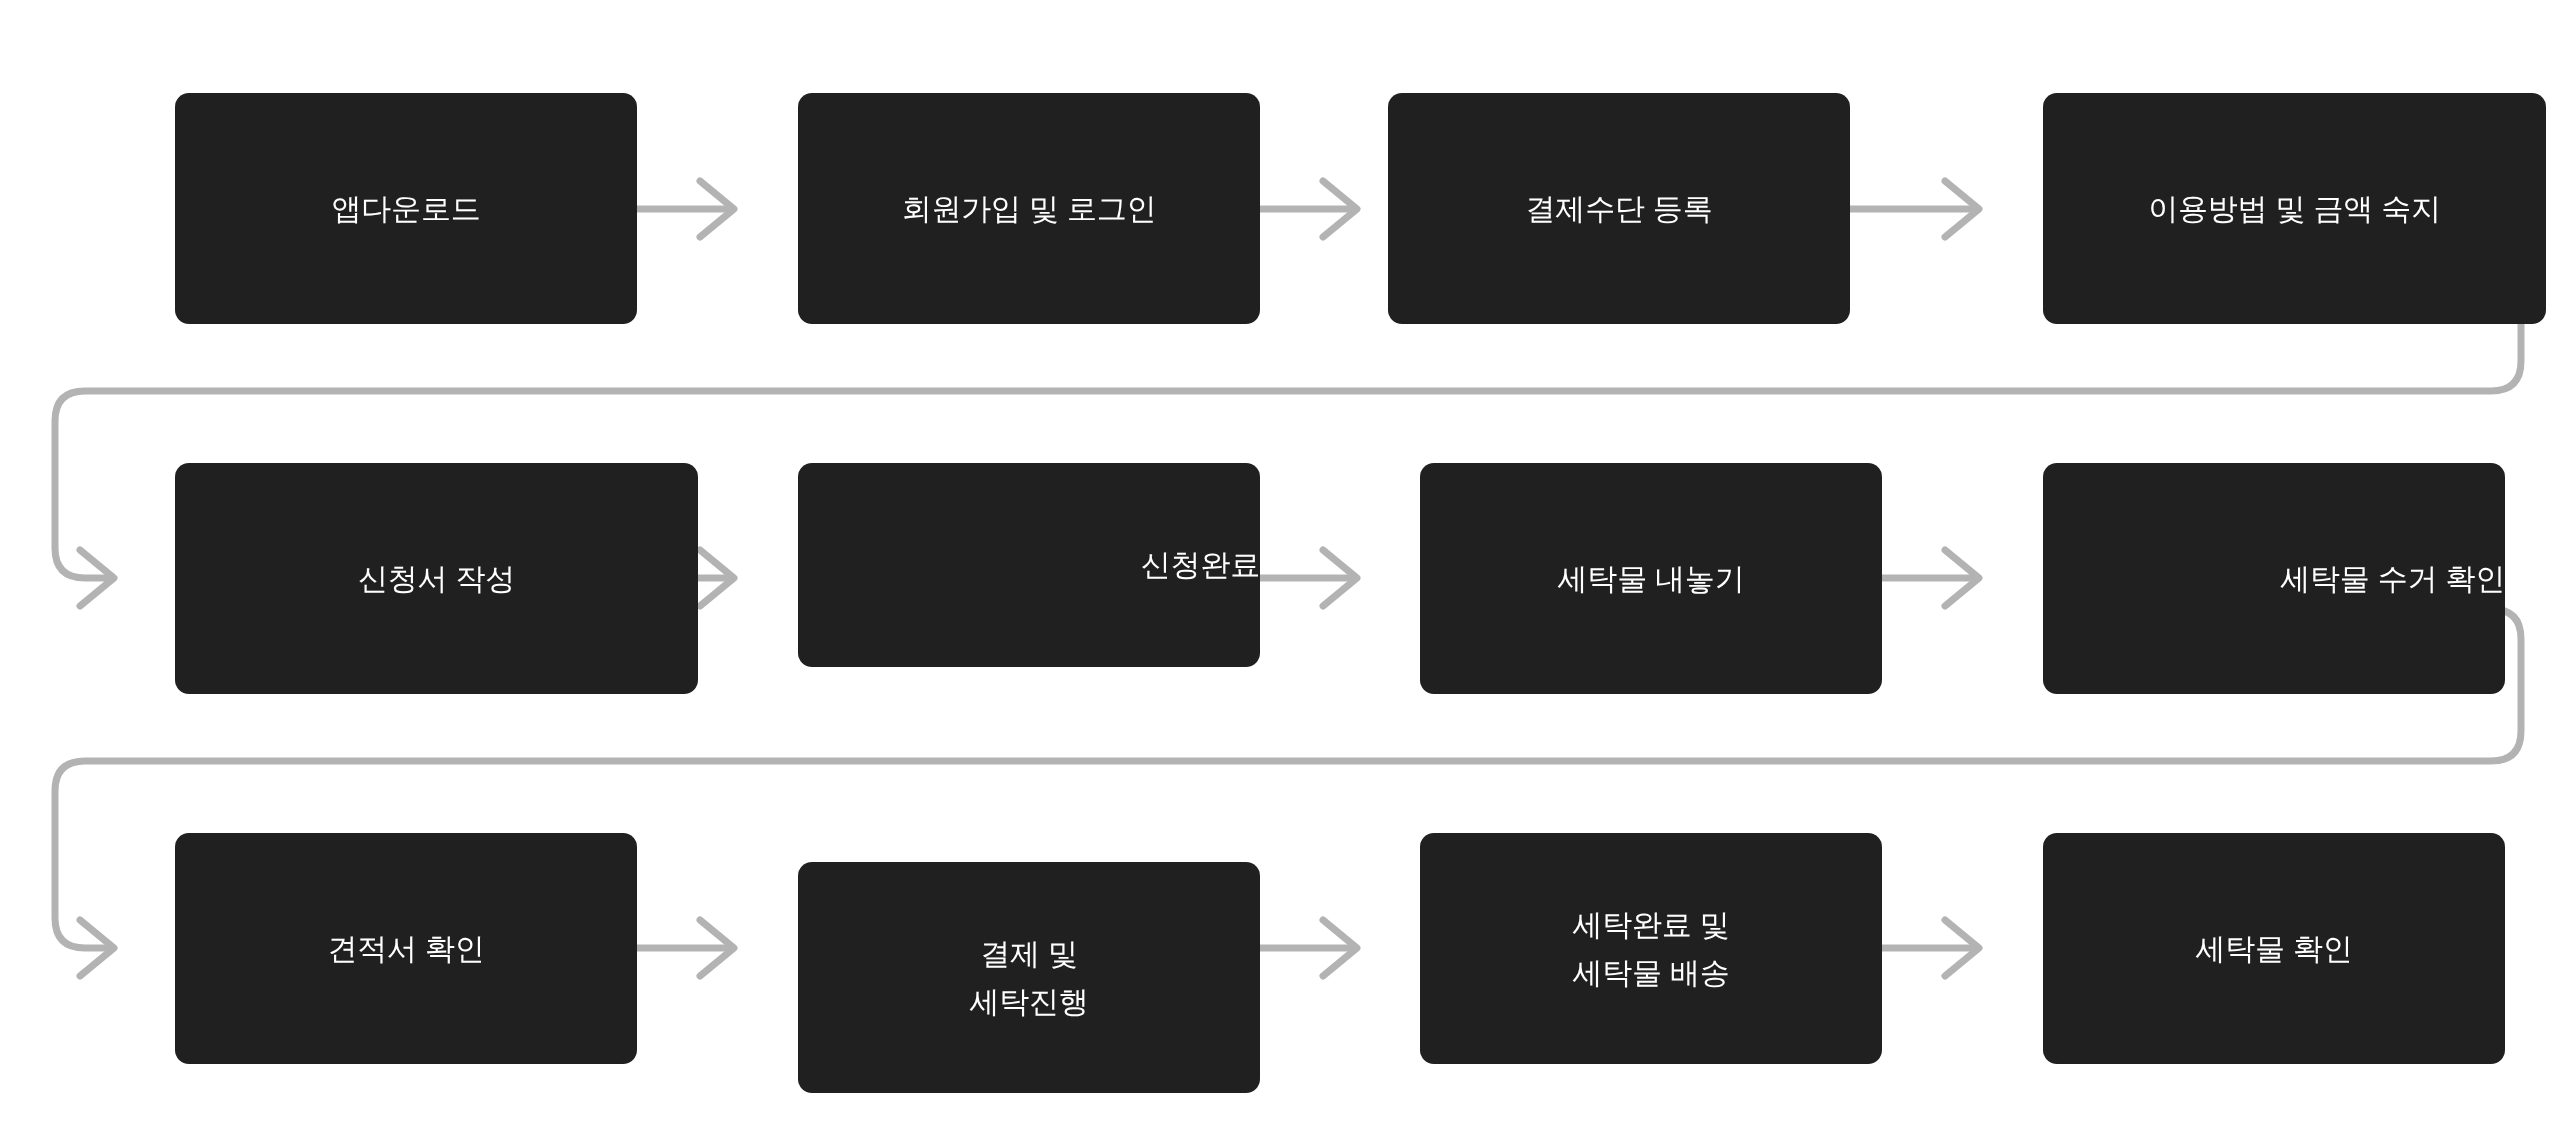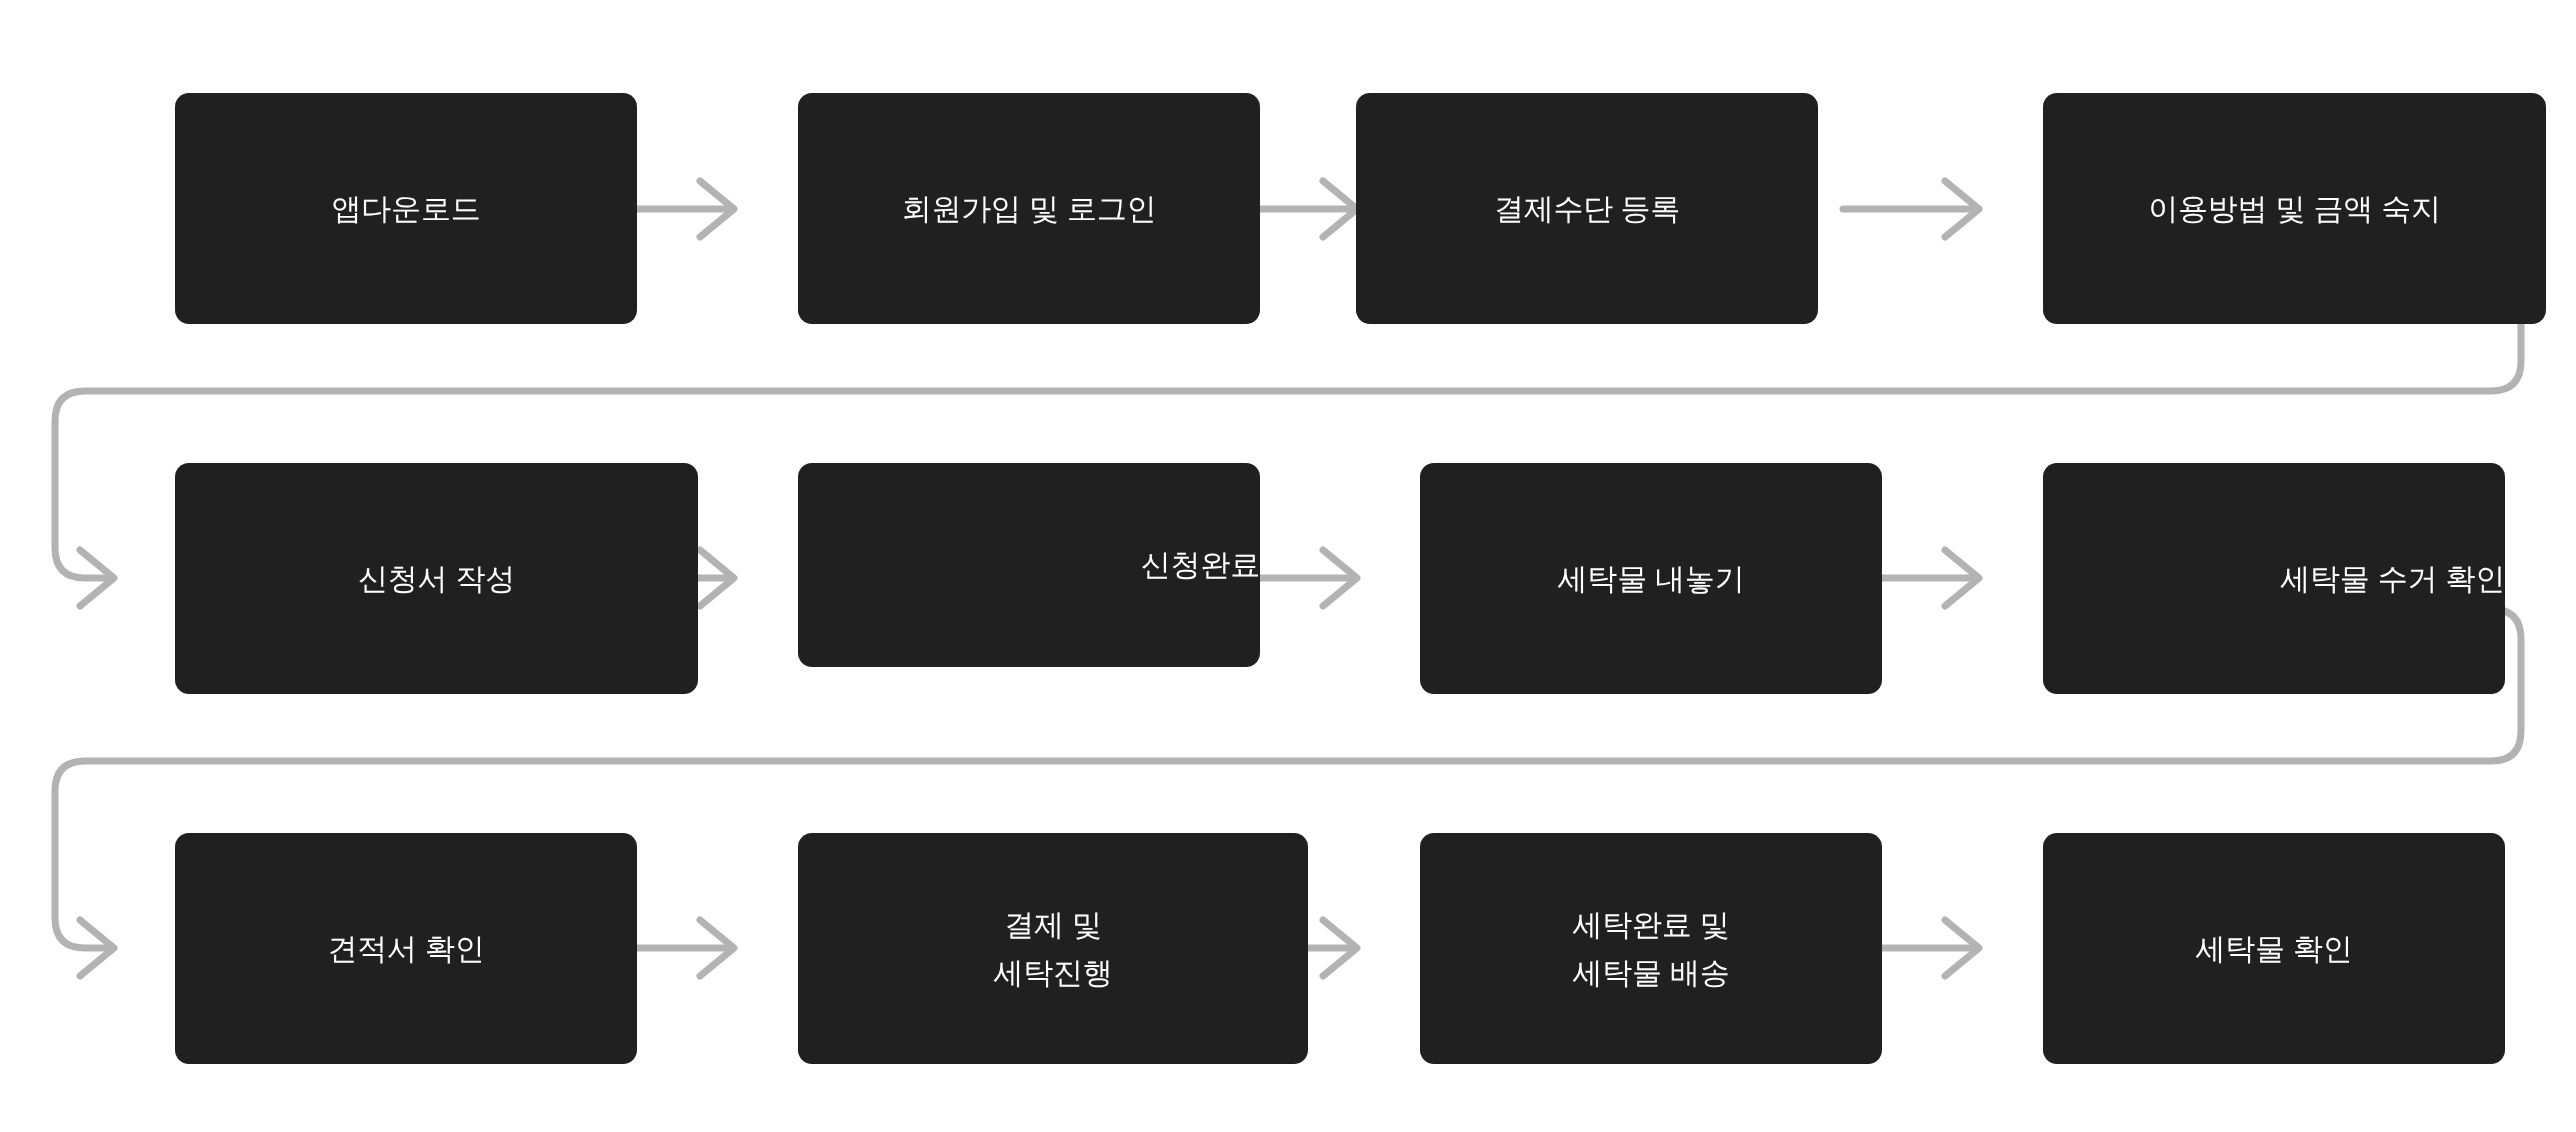--- a/index.html
+++ b/index.html
@@ -116,42 +116,42 @@
     </g>
   </svg>
 
   <div id="nodes-host">
       <div class="node" style="left: 128px; top: 93px; width: 462px; height: 231px;">
         <span class="line">앱다운로드</span>
       </div>
       <div class="node" style="left: 751px; top: 93px; width: 462px; height: 231px;">
         <span class="line">회원가입 및 로그인</span>
       </div>
-      <div class="node" style="left: 1309px; top: 93px; width: 462px; height: 231px; font-family: Liberation Serif, serif;">
+      <div class="node" style="left: 1341px; top: 93px; width: 462px; height: 231px;">
         <span class="line">결제수단 등록</span>
       </div>
       <div class="node" style="left: 1996px; top: 93px; width: 503px; height: 231px;">
         <span class="line">이용방법 및 금액 숙지</span>
       </div>
       <div class="node" style="left: 128px; top: 463px; width: 523px; height: 231px;">
         <span class="line">신청서 작성</span>
       </div>
       <div class="node" style="left: 751px; top: 463px; width: 462px; height: 204px; align-items: flex-end;">
         <span class="line">신청완료</span>
       </div>
       <div class="node" style="left: 1373px; top: 463px; width: 462px; height: 231px;">
         <span class="line">세탁물 내놓기</span>
       </div>
       <div class="node" style="left: 1996px; top: 463px; width: 462px; height: 231px; align-items: flex-end;">
         <span class="line">세탁물 수거 확인</span>
       </div>
       <div class="node" style="left: 128px; top: 833px; width: 462px; height: 231px;">
         <span class="line">견적서 확인</span>
       </div>
-      <div class="node" style="left: 751px; top: 833px; width: 510px; height: 231px;">
+      <div class="node" style="left: 751px; top: 862px; width: 462px; height: 231px;">
         <span class="line">결제 및</span>
         <span class="line">세탁진행</span>
       </div>
       <div class="node" style="left: 1373px; top: 833px; width: 462px; height: 231px;">
         <span class="line">세탁완료 및</span>
         <span class="line">세탁물 배송</span>
       </div>
       <div class="node" style="left: 1996px; top: 833px; width: 462px; height: 231px;">
         <span class="line">세탁물 확인</span>
       </div>

